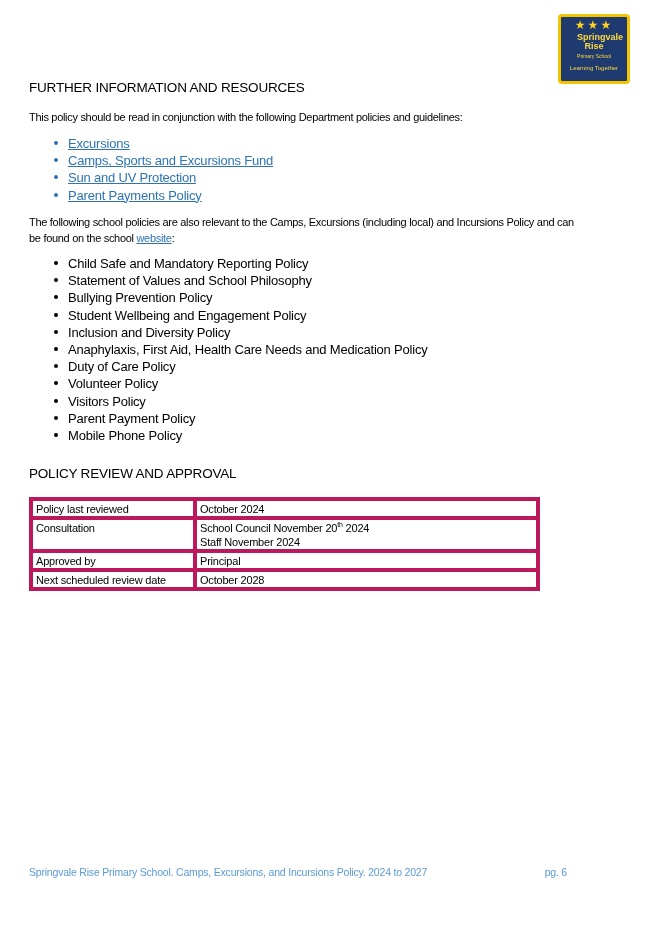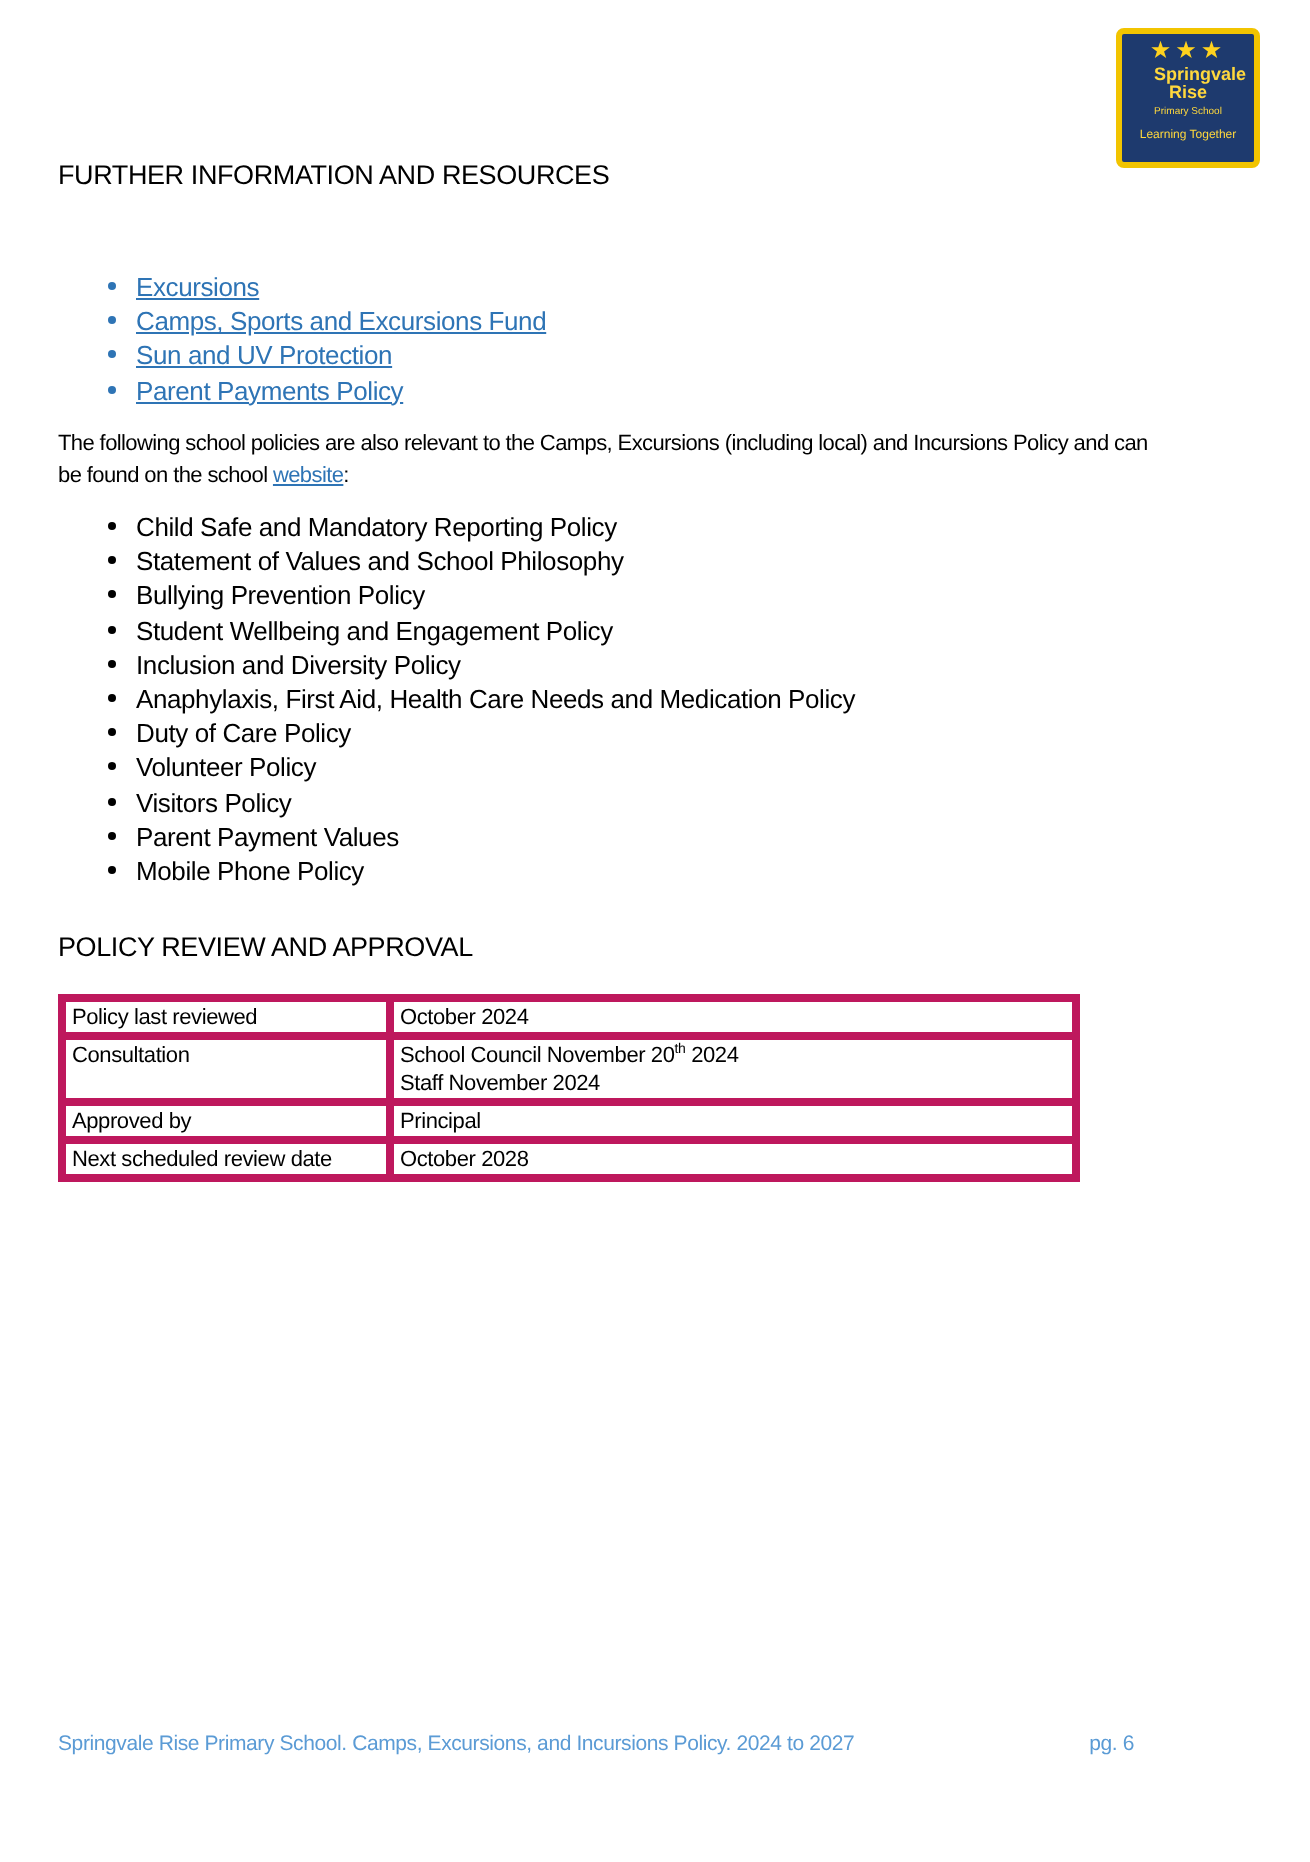--- a/index.html
+++ b/index.html
@@ -73,20 +73,21 @@
   <div class="logo">
     <div class="logo-stars">★★★</div>
     <div class="logo-name1">Springvale</div>
     <div class="logo-name2">Rise</div>
     <div class="logo-sub">Primary School</div>
     <div class="logo-tag">Learning Together</div>
   </div>
 
   <h2 class="sec-heading" id="further-heading">FURTHER INFORMATION AND RESOURCES</h2>
 
+  <p class="para" id="intro-para">This policy should be read in conjunction with the following Department policies and guidelines:</p>
 
   <ul class="doc-list" id="link-list">
     <li><a class="doc-link" href="#">Excursions</a></li>
     <li><a class="doc-link" href="#">Camps, Sports and Excursions Fund</a></li>
     <li><a class="doc-link" href="#">Sun and UV Protection</a></li>
     <li><a class="doc-link" href="#">Parent Payments Policy</a></li>
   </ul>
 
   <p class="para" id="school-para">
     <span>The following school policies are also relevant to the Camps, Excursions (including local) and Incursions Policy and can</span><br>
@@ -96,21 +97,21 @@
   <ul class="doc-list" id="policy-list">
     <li>Child Safe and Mandatory Reporting Policy</li>
     <li>Statement of Values and School Philosophy</li>
     <li>Bullying Prevention Policy</li>
     <li>Student Wellbeing and Engagement Policy</li>
     <li>Inclusion and Diversity Policy</li>
     <li>Anaphylaxis, First Aid, Health Care Needs and Medication Policy</li>
     <li>Duty of Care Policy</li>
     <li>Volunteer Policy</li>
     <li>Visitors Policy</li>
-    <li>Parent Payment Values</li>
+    <li>Parent Payment Policy</li>
     <li>Mobile Phone Policy</li>
   </ul>
 
   <h2 class="sec-heading" id="review-heading">POLICY REVIEW AND APPROVAL</h2>
 
   <table class="review-table">
     <tbody>
         <tr class="r1">
       <td class="lbl">Policy last reviewed</td>
       <td>October 2024</td>

